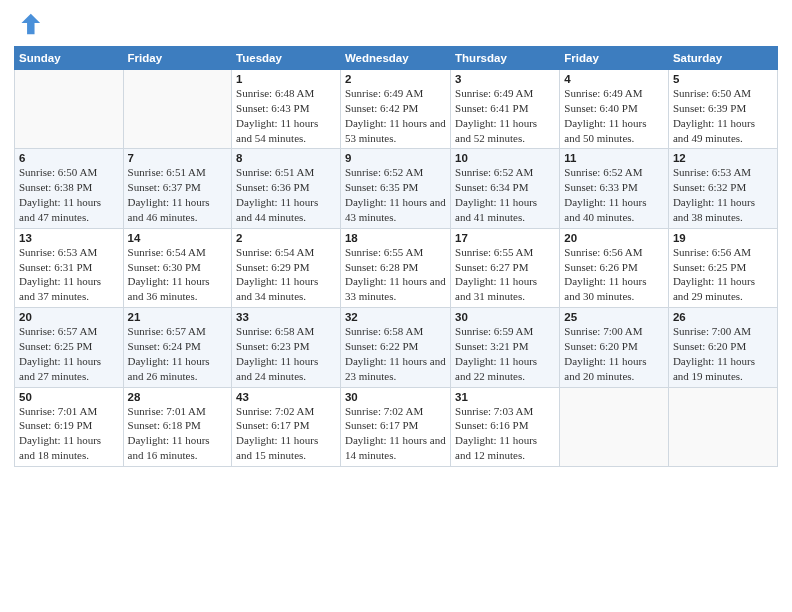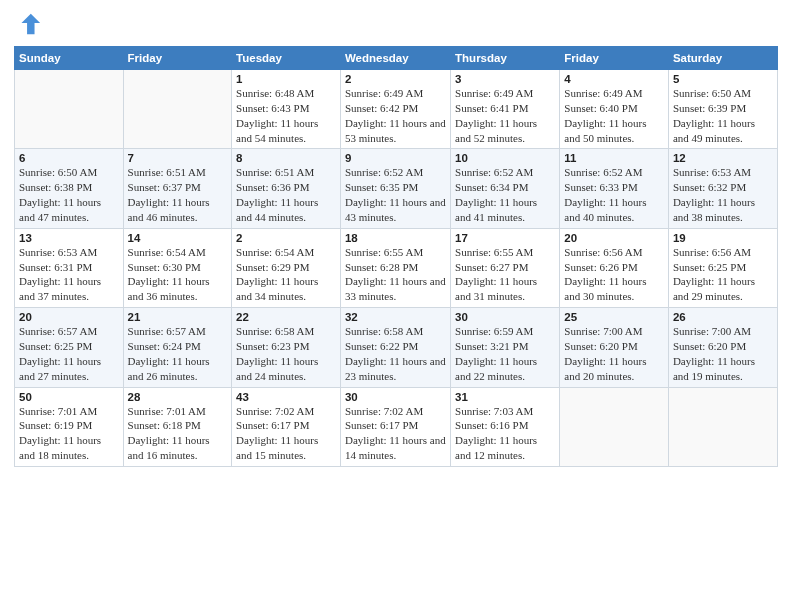--- a/index.html
+++ b/index.html
@@ -263,21 +263,21 @@
 Sunset: 6:25 PM
 Daylight: 11 hours and 27 minutes.</div>
           </td>
           <td>
             <span class="day-num">21</span>
             <div class="day-info" style="white-space: pre-line;">Sunrise: 6:57 AM
 Sunset: 6:24 PM
 Daylight: 11 hours and 26 minutes.</div>
           </td>
           <td>
-            <span class="day-num">22</span>
+            <span class="day-num">33</span>
             <div class="day-info" style="white-space: pre-line;">Sunrise: 6:58 AM
 Sunset: 6:23 PM
 Daylight: 11 hours and 24 minutes.</div>
           </td>
           <td>
             <span class="day-num">32</span>
             <div class="day-info" style="white-space: pre-line;">Sunrise: 6:58 AM
 Sunset: 6:22 PM
 Daylight: 11 hours and 23 minutes.</div>
           </td>

